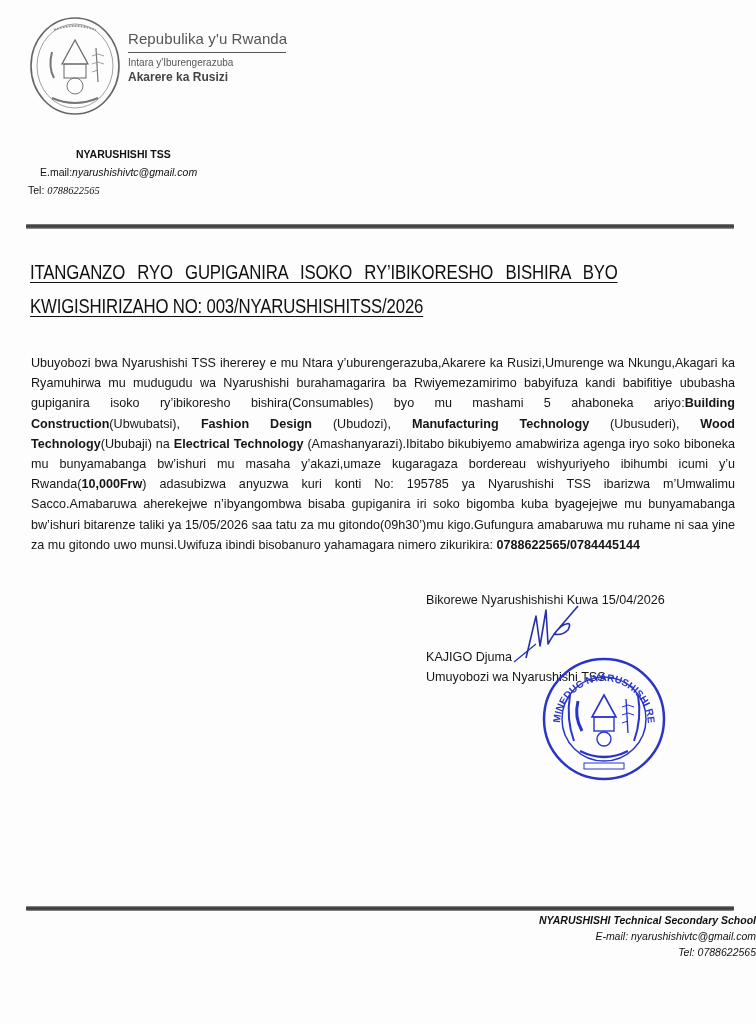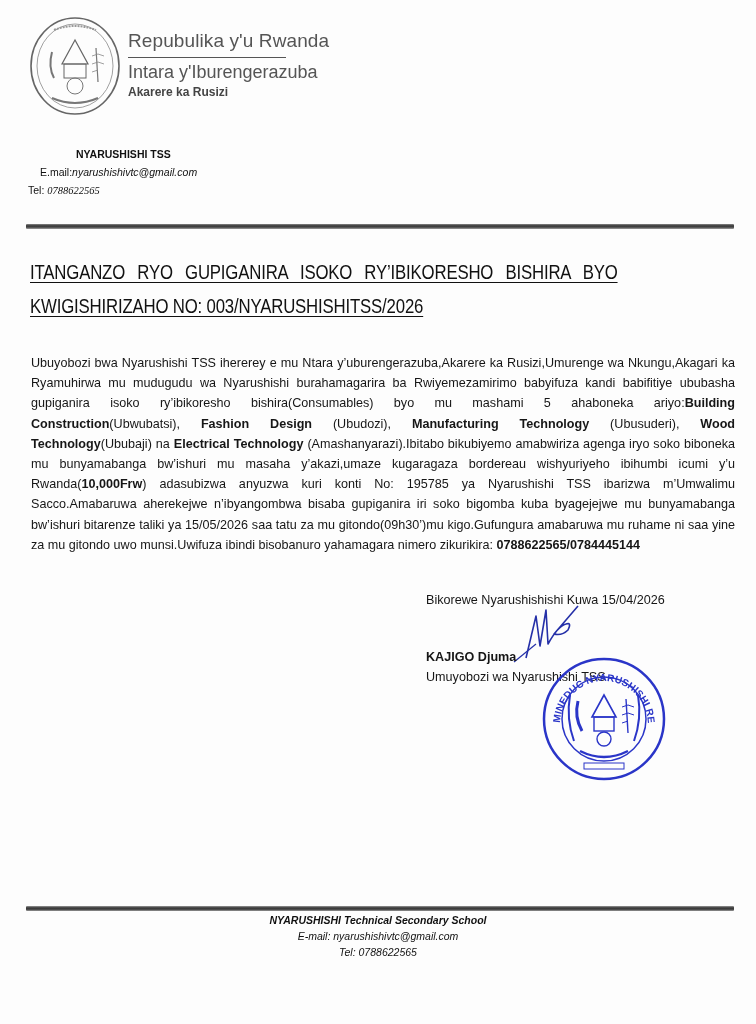--- a/index.html
+++ b/index.html
@@ -9,23 +9,23 @@
     color: #111;
     background: #fdfdfd;
   }
   .abs { position: absolute; }
 
   
   .seal {
     left: 26px; top: 12px; width: 98px; height: 108px;
   }
   .gov-block { left: 128px; top: 30px; width: 170px; }
-  .gov-line1 { font-size: 19px; color: #555; letter-spacing: 0.1px; white-space: nowrap; }
+  .gov-line1 { font-size: 15px; color: #555; letter-spacing: 0.1px; white-space: nowrap; }
   .gov-rule { height: 1px; background: #555; margin: 5px 0 4px 0; width: 158px; }
-  .gov-line2 { font-size: 18px; color: #555; white-space: nowrap; }
+  .gov-line2 { font-size: 10px; color: #555; white-space: nowrap; }
   .gov-line3 { font-size: 12px; color: #444; font-weight: bold; white-space: nowrap; margin-top: 2px; }
 
   .school-info { left: 28px; top: 145px; font-size: 10.5px; line-height: 18px; color: #111; }
   .school-name { font-weight: bold; padding-left: 48px; }
   .school-email-label { font-weight: normal; padding-left: 12px; }
   .school-email { font-style: italic; }
   .school-tel { font-style: italic; font-family: Liberation Serif, serif; }
 
   .top-rule {
     left: 26px; top: 224px; width: 708px; height: 5px;
@@ -48,33 +48,33 @@
 
   .body-text {
     left: 31px; top: 353px; width: 704px;
     font-size: 12.6px; line-height: 20.2px; color: #161616;
     text-align: justify;
   }
   .body-text b { font-weight: bold; }
 
   .place-date { left: 426px; top: 593px; font-size: 12.6px; color: #161616; white-space: nowrap; }
 
-  .sign-name { left: 426px; top: 650px; font-size: 12.6px; font-weight: bold; color: #161616; white-space: nowrap; }
+  .sign-name { left: 426px; top: 650px; font-size: 12.6px; font-weight: normal; color: #161616; white-space: nowrap; }
   .sign-title { left: 426px; top: 670px; font-size: 12.6px; color: #161616; white-space: nowrap; }
 
   .signature { left: 506px; top: 596px; width: 90px; height: 70px; }
   .stamp { left: 540px; top: 655px; width: 128px; height: 128px; }
 
   .bottom-rule {
     left: 26px; top: 906px; width: 708px; height: 5px;
     background: linear-gradient(#999, #333 40%, #555 80%, #aaa);
     border-radius: 1px;
   }
   .footer {
-    left: 0; top: 912px; width: 756px; text-align: center;
+    left: 0; top: 912px; width: 756px; text-align: right;
     font-size: 10.5px; line-height: 16px; font-style: italic; color: #111;
   }
   .footer-name { font-weight: bold; }
 </style>
 </head>
 <body>
 
 <div class="abs seal">
   <svg width="98" height="108" viewBox="0 0 98 108">
     <ellipse cx="49" cy="54" rx="44" ry="48" fill="none" stroke="#666" stroke-width="1.6"></ellipse>

